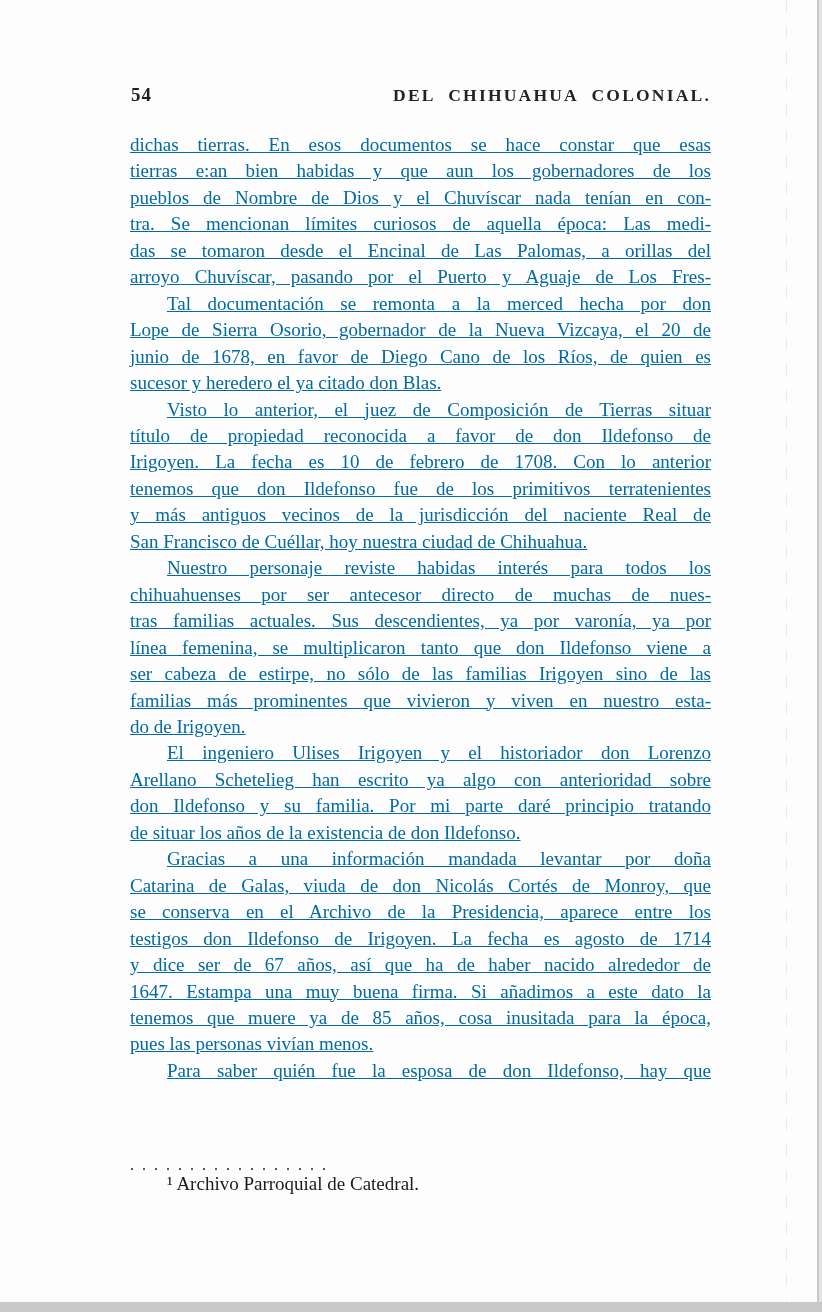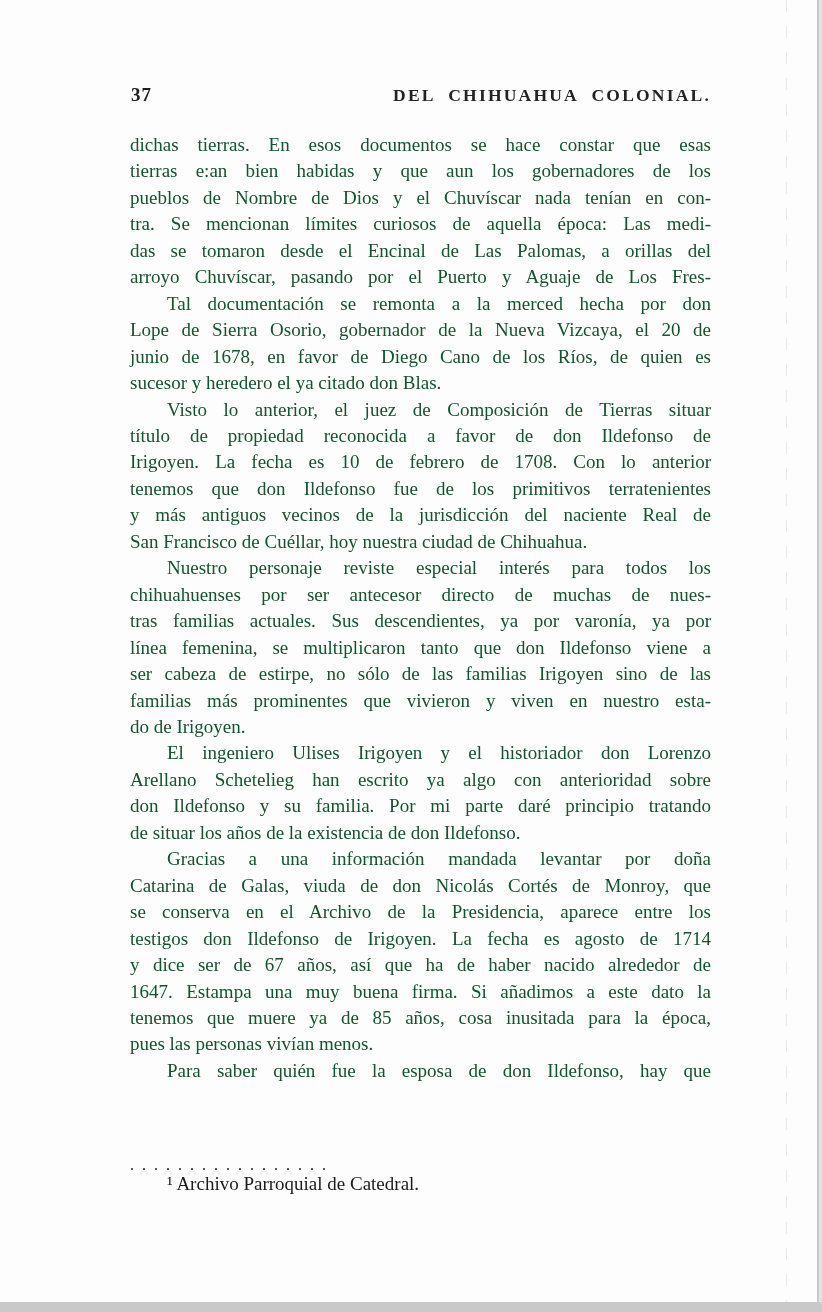--- a/index.html
+++ b/index.html
@@ -37,21 +37,22 @@
   }
 
   
   .body-text {
     position: absolute;
     left: 130px;
     top: 132px;
     width: 581px;
     font-size: 19px;
     line-height: 26.45px;
-    color: #14532d;
+    color: #0369a1;
+    text-decoration: underline;
   }
   .line {
     text-align: justify;
     text-align-last: justify;
   }
   .line.para-end { text-align-last: left; }
   .line.indent { text-indent: 37px; }
 
   
   .footnote-area {
@@ -105,42 +106,42 @@
     font-size: 13.5px;
     color: #c5c5c5;
   }
 </style>
 </head>
 <body>
 
 <div class="page">
 
   <div class="running-header">
-    <span class="page-number">37</span>
+    <span class="page-number">54</span>
     <span class="running-title">DEL CHIHUAHUA COLONIAL.</span>
   </div>
 
   <div class="body-text" id="body-container">
       <div class="line">dichas tierras. En esos documentos se hace constar que esas</div>
       <div class="line">tierras e:an bien habidas y que aun los gobernadores de los</div>
       <div class="line">pueblos de Nombre de Dios y el Chuvíscar nada tenían en con-</div>
       <div class="line">tra. Se mencionan límites curiosos de aquella época: Las medi-</div>
       <div class="line">das se tomaron desde el Encinal de Las Palomas, a orillas del</div>
       <div class="line">arroyo Chuvíscar, pasando por el Puerto y Aguaje de Los Fres-</div>
       <div class="line indent">Tal documentación se remonta a la merced hecha por don</div>
       <div class="line">Lope de Sierra Osorio, gobernador de la Nueva Vizcaya, el 20 de</div>
       <div class="line">junio de 1678, en favor de Diego Cano de los Ríos, de quien es</div>
       <div class="line para-end">sucesor y heredero el ya citado don Blas.</div>
       <div class="line indent">Visto lo anterior, el juez de Composición de Tierras situar</div>
       <div class="line">título de propiedad reconocida a favor de don Ildefonso de</div>
       <div class="line">Irigoyen. La fecha es 10 de febrero de 1708. Con lo anterior</div>
       <div class="line">tenemos que don Ildefonso fue de los primitivos terratenientes</div>
       <div class="line">y más antiguos vecinos de la jurisdicción del naciente Real de</div>
       <div class="line para-end">San Francisco de Cuéllar, hoy nuestra ciudad de Chihuahua.</div>
-      <div class="line indent">Nuestro personaje reviste especial interés para todos los</div>
+      <div class="line indent">Nuestro personaje reviste habidas interés para todos los</div>
       <div class="line">chihuahuenses por ser antecesor directo de muchas de nues-</div>
       <div class="line">tras familias actuales. Sus descendientes, ya por varonía, ya por</div>
       <div class="line">línea femenina, se multiplicaron tanto que don Ildefonso viene a</div>
       <div class="line">ser cabeza de estirpe, no sólo de las familias Irigoyen sino de las</div>
       <div class="line">familias más prominentes que vivieron y viven en nuestro esta-</div>
       <div class="line para-end">do de Irigoyen.</div>
       <div class="line indent">El ingeniero Ulises Irigoyen y el historiador don Lorenzo</div>
       <div class="line">Arellano Schetelieg han escrito ya algo con anterioridad sobre</div>
       <div class="line">don Ildefonso y su familia. Por mi parte daré principio tratando</div>
       <div class="line para-end">de situar los años de la existencia de don Ildefonso.</div>

